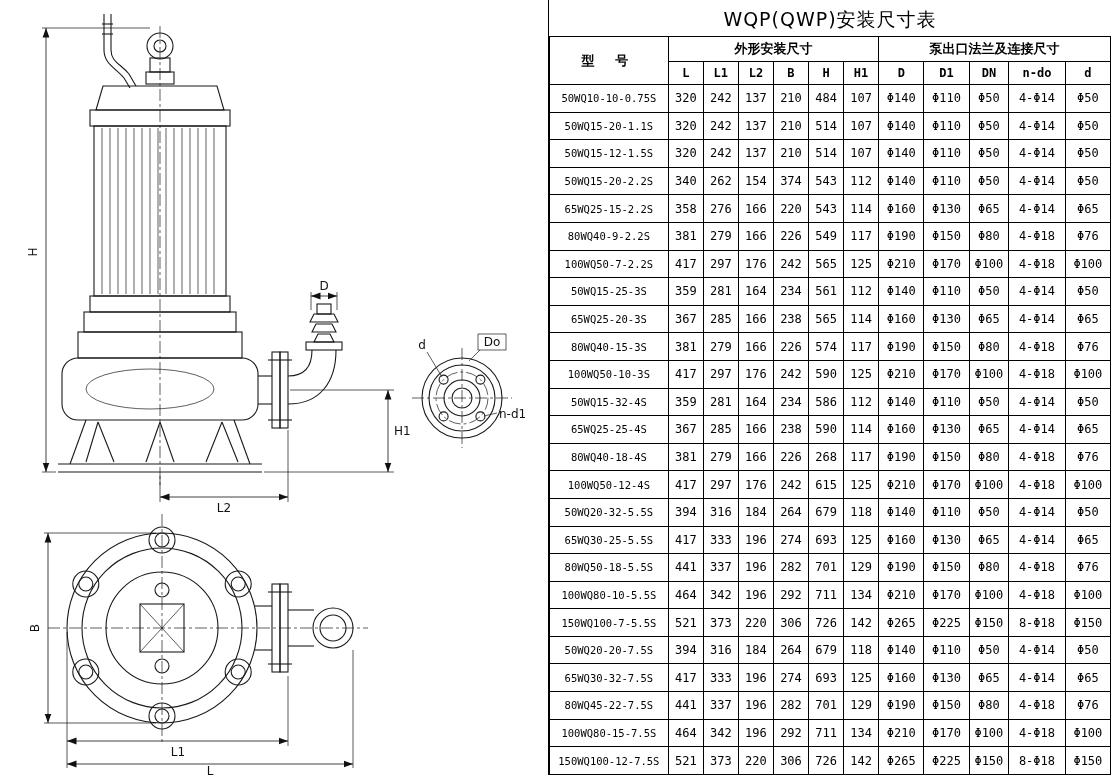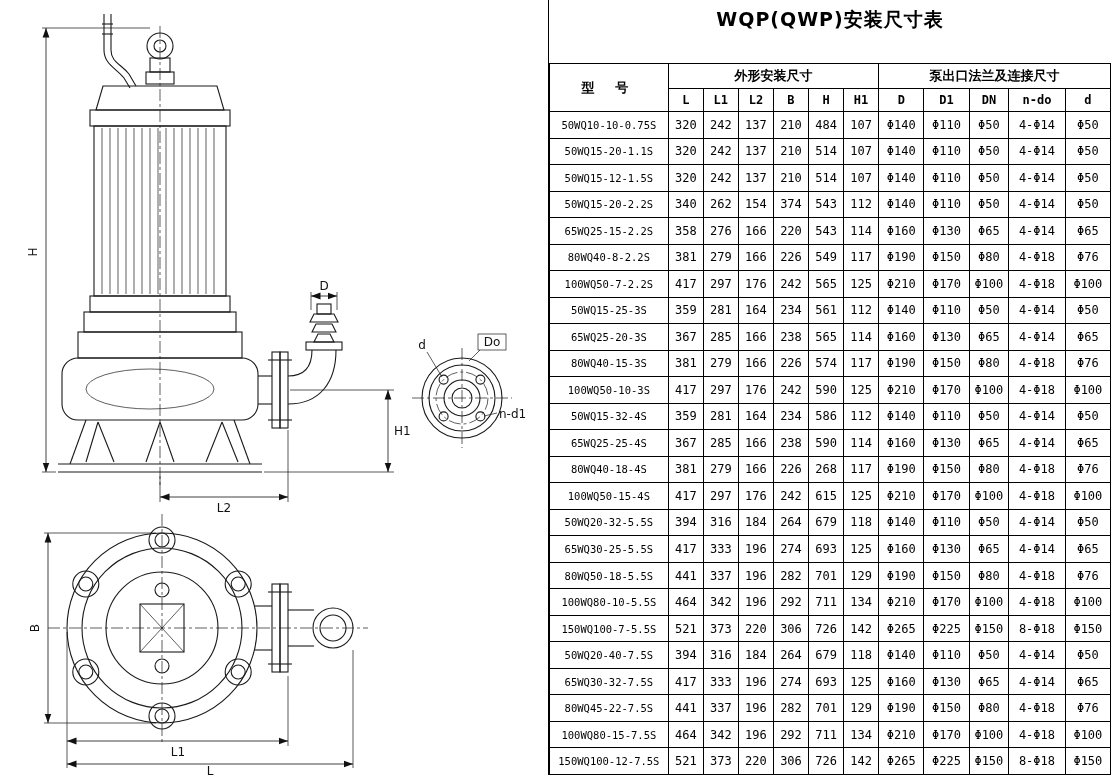--- a/index.html
+++ b/index.html
@@ -1,20 +1,20 @@
 <!DOCTYPE html>
 <html><head>
 <meta charset="utf-8">
 <style>
   html,body{margin:0;padding:0;background:#fff;}
   .page{width:1111px;height:775px;display:flex;font-family:"DejaVu Sans Mono","DejaVu Sans",monospace;color:#000;background:#fff;overflow:hidden;}
   .drawing-pane{width:548px;height:775px;flex:0 0 548px;background:#fff;}
   .table-pane{flex:1;height:775px;display:flex;flex-direction:column;border-left:1px solid #000;box-sizing:border-box;}
-  .table-title{height:36px;line-height:38px;text-align:center;font-weight:bold;font-size:19px;font-family:"DejaVu Sans",sans-serif;letter-spacing:1px;}
-  table.dims{width:100%;height:calc(775px - 36px);border-collapse:collapse;table-layout:fixed;margin-top:27px;}
+  .table-title{height:36px;line-height:38px;text-align:center;font-weight:normal;font-size:19px;font-family:"DejaVu Sans",sans-serif;letter-spacing:1px;}
+  table.dims{width:100%;height:calc(775px - 36px);border-collapse:collapse;table-layout:fixed;}
   .dims th,.dims td{border:1px solid #000;text-align:center;vertical-align:middle;padding:0;white-space:nowrap;overflow:hidden;font-weight:normal;}
   .dims thead th{font-family:"DejaVu Sans",sans-serif;font-weight:bold;}
   .dims thead tr.grp th{font-size:13px;height:24px;}
   .dims thead tr.sub th{font-size:12px;height:22px;font-family:"DejaVu Sans Mono",monospace;}
   .dims th.model-h{font-size:15px;letter-spacing:8px;}
   .dims td{font-size:12px;font-family:"DejaVu Sans Mono",monospace;}
   .dims td.model{font-size:10.5px;}
   svg text{font-family:"DejaVu Sans",sans-serif;font-size:12px;fill:#111;stroke:none;}
   svg .cl{stroke-dasharray:12 3 3 3;stroke-width:0.7;}
   svg .thin{stroke-width:0.7;}
@@ -283,21 +283,21 @@
             <td class="val">220</td>
             <td class="val">543</td>
             <td class="val">114</td>
             <td class="val">Φ160</td>
             <td class="val">Φ130</td>
             <td class="val">Φ65</td>
             <td class="val">4-Φ14</td>
             <td class="val">Φ65</td>
           </tr>
           <tr>
-            <td class="model">80WQ40-8-2.2S</td>
+            <td class="model">80WQ40-9-2.2S</td>
             <td class="val">381</td>
             <td class="val">279</td>
             <td class="val">166</td>
             <td class="val">226</td>
             <td class="val">549</td>
             <td class="val">117</td>
             <td class="val">Φ190</td>
             <td class="val">Φ150</td>
             <td class="val">Φ80</td>
             <td class="val">4-Φ18</td>
@@ -409,21 +409,21 @@
             <td class="val">226</td>
             <td class="val">268</td>
             <td class="val">117</td>
             <td class="val">Φ190</td>
             <td class="val">Φ150</td>
             <td class="val">Φ80</td>
             <td class="val">4-Φ18</td>
             <td class="val">Φ76</td>
           </tr>
           <tr>
-            <td class="model">100WQ50-15-4S</td>
+            <td class="model">100WQ50-12-4S</td>
             <td class="val">417</td>
             <td class="val">297</td>
             <td class="val">176</td>
             <td class="val">242</td>
             <td class="val">615</td>
             <td class="val">125</td>
             <td class="val">Φ210</td>
             <td class="val">Φ170</td>
             <td class="val">Φ100</td>
             <td class="val">4-Φ18</td>
@@ -493,21 +493,21 @@
             <td class="val">306</td>
             <td class="val">726</td>
             <td class="val">142</td>
             <td class="val">Φ265</td>
             <td class="val">Φ225</td>
             <td class="val">Φ150</td>
             <td class="val">8-Φ18</td>
             <td class="val">Φ150</td>
           </tr>
           <tr>
-            <td class="model">50WQ20-40-7.5S</td>
+            <td class="model">50WQ20-20-7.5S</td>
             <td class="val">394</td>
             <td class="val">316</td>
             <td class="val">184</td>
             <td class="val">264</td>
             <td class="val">679</td>
             <td class="val">118</td>
             <td class="val">Φ140</td>
             <td class="val">Φ110</td>
             <td class="val">Φ50</td>
             <td class="val">4-Φ14</td>

